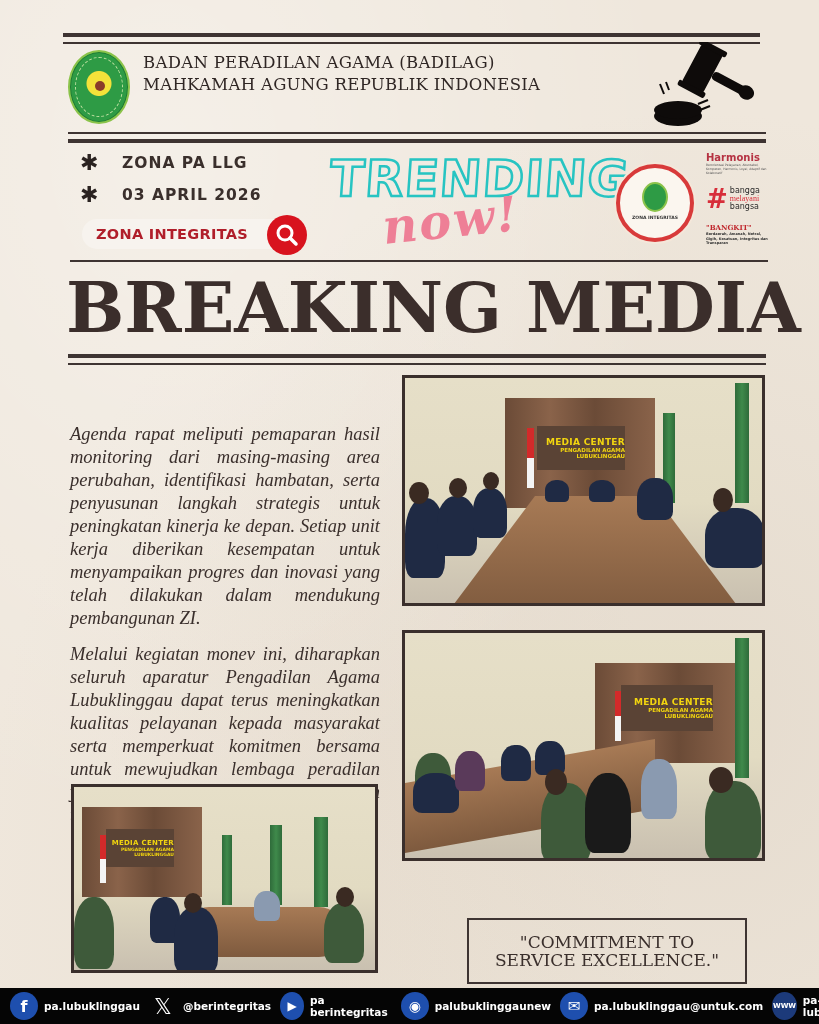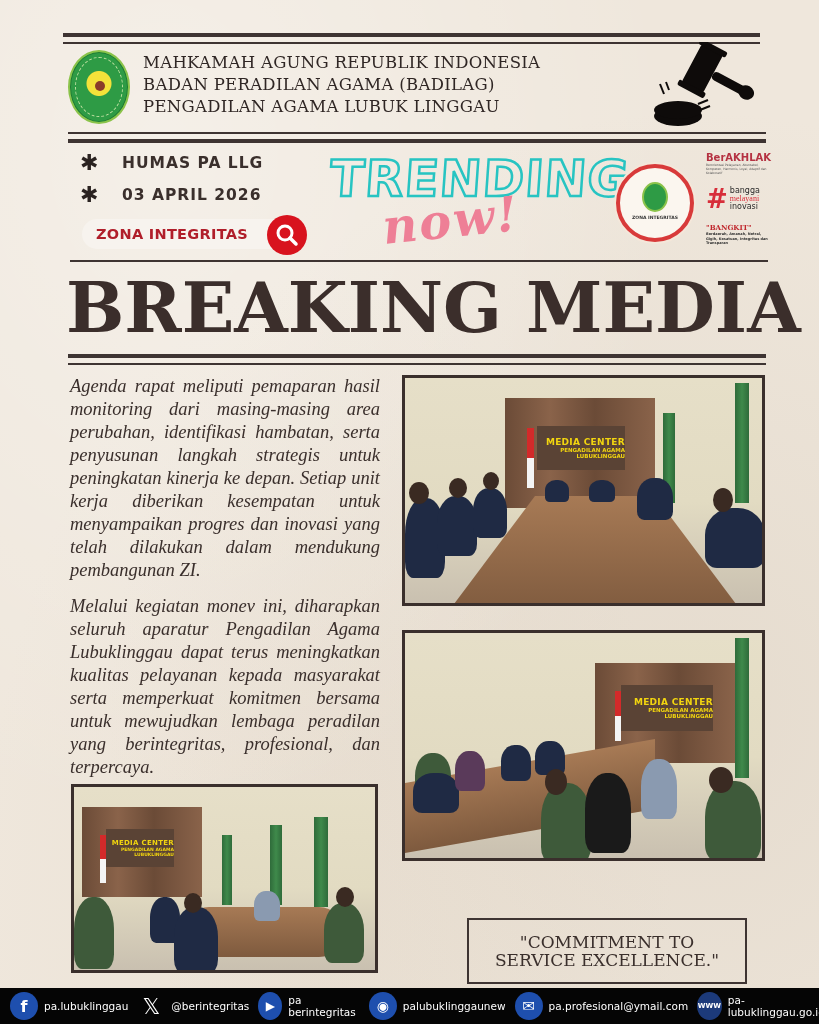--- a/index.html
+++ b/index.html
@@ -52,21 +52,21 @@
   .bangga .hash { font-family:"DejaVu Sans",sans-serif; font-weight:bold; font-size:26px; color:#d72e3a; line-height:22px; }
   .bangga .words { font-family:"DejaVu Sans",sans-serif; font-size:8px; line-height:8px; color:#2a2a2a; margin-left:2px; }
   .bangga .words .red { color:#d72e3a;font-family:Liberation Serif, serif; }
   .bangkit { margin-top: 12px; font-family:"DejaVu Serif",serif; font-weight:bold; font-size:7px; color:#c0272d; }
   .bangkit-sub { font-family:"DejaVu Sans",sans-serif; font-size:3.5px; color:#333; line-height:4.5px; font-weight:bold; }
 
   
   .breaking { left: 66px; top: 268px; width: 702px; text-align: center; font-family: "DejaVu Serif", serif; font-weight: bold; font-size: 69px; letter-spacing: 0px; color: #3b2e2b; line-height: 80px; transform: scaleX(1.0); white-space: nowrap; }
 
   
-  .para { left: 70px; width: 310px; font-family: "Liberation Serif", serif; font-style: italic; font-size: 18.5px; line-height: 23px; text-align: justify; color: #3a2f2c; }
+  .para { left: 70px; width: 310px; font-family: "Liberation Serif", serif; font-style: italic; font-size: 18.5px; line-height: 23px; text-align: justify; color: #3a2f2c; margin-top: 48px; }
 
   
   .photo { position: absolute; border: 3px solid #3a2f2c; overflow: hidden; background: #ddd; }
   .photo .wall { position:absolute; inset:0; background: linear-gradient(180deg, #e6dfc8 0%, #e2dbc2 55%, #c9c0b0 100%); }
   .photo .panel { position:absolute; background: linear-gradient(90deg, #6b4b37, #8a634a 30%, #6b4b37 60%, #8a634a); }
   .photo .sign { position:absolute; background:#5a4335; display:flex; flex-direction:column; align-items:flex-end; justify-content:center; }
   .photo .sign .s1 { font-family:"DejaVu Sans",sans-serif; font-weight:bold; color:#f2d50f; letter-spacing:0.3px; }
   .photo .sign .s2 { font-family:"DejaVu Sans",sans-serif; font-weight:bold; color:#f2d50f; }
   .photo .table { position:absolute; background: linear-gradient(180deg, #a77a55, #7e5a3e); }
   .photo .person { position:absolute; border-radius: 45% 45% 20% 20%; background:#1f2a44; }
@@ -76,37 +76,36 @@
 
   
   .quote { left: 467px; top: 918px; width: 280px; height: 66px; border: 2px solid #3e3432; display: flex; align-items: center; justify-content: center; text-align: center; font-family: "DejaVu Serif", serif; font-size: 17px; line-height: 18px; color: #3a2f2c; }
 
   
   .footer { left: 0; top: 988px; width: 819px; height: 36px; background: #050505; display: flex; align-items: center; padding-left: 10px; gap: 0; }
   .f-item { display: flex; align-items: center; margin-right: 9px; }
   .f-icon { width: 28px; height: 28px; border-radius: 50%; background: #1e4fae; display: flex; align-items: center; justify-content: center; color: #fff; font-family: "DejaVu Sans", sans-serif; font-weight: bold; font-size: 16px; margin-right: 6px; }
   .f-icon.x { background: transparent; font-size: 22px; font-weight: normal; }
   .f-icon.www { background: #1c3a7a; font-size: 7px; }
-  .f-text { font-family: "DejaVu Sans", sans-serif; font-size: 10.5px; color: #fff; letter-spacing: 0px; font-weight: normal; }
+  .f-text { font-family: "DejaVu Sans", sans-serif; font-size: 10.5px; color: #fff; letter-spacing: 0px; font-weight: bold; }
 </style>
 </head>
 <body>
 
 <div class="rule" style="left:63px;top:33px;width:697px;height:4px;"></div>
 <div class="rule" style="left:63px;top:42px;width:697px;height:2px;"></div>
 
 <div class="abs logo-ma">
   <div class="ring"></div>
     <div class="dot"></div>
 </div>
 
 <div class="abs header-lines">
+  <div>BADAN PERADILAN AGAMA (BADILAG)</div>
   <div>MAHKAMAH AGUNG REPUBLIK INDONESIA</div>
-  <div>BADAN PERADILAN AGAMA (BADILAG)</div>
-  <div>PENGADILAN AGAMA LUBUK LINGGAU</div>
 </div>
 
 <svg class="abs gavel" viewBox="0 0 104 92">
   <g fill="#0e0b0a">
     <ellipse cx="26" cy="74" rx="24" ry="10"></ellipse>
     <ellipse cx="26" cy="68" rx="24" ry="9"></ellipse>
     <g transform="rotate(28 50 40)">
       <rect x="32" y="6" width="24" height="44" rx="3"></rect>
       <rect x="29" y="2" width="30" height="6" rx="2"></rect>
       <rect x="29" y="48" width="30" height="6" rx="2"></rect>
@@ -120,21 +119,21 @@
     <line x1="46" y1="62" x2="56" y2="58"></line>
       <line x1="48" y1="68" x2="58" y2="64"></line>
   </g>
 </svg>
 
 <div class="rule" style="left:68px;top:132px;width:698px;height:2px;"></div>
 <div class="rule" style="left:68px;top:139px;width:698px;height:4px;"></div>
 
 <div class="abs meta-row" style="top:150px;">
   <span class="star">✱</span>
-  <span>HUMAS PA LLG</span>
+  <span>ZONA PA LLG</span>
 </div>
 <div class="abs meta-row" style="top:182px;">
   <span class="star">✱</span>
   <span>03 APRIL 2026</span>
 </div>
 
 <div class="abs zona">
   <div class="pill">ZONA INTEGRITAS</div>
   <div class="btn">
     <svg width="24" height="24" viewBox="0 0 24 24">
@@ -148,28 +147,28 @@
   <div class="t1">TRENDING</div>
   <div class="t2">now!</div>
 </div>
 
 <div class="abs zi-badge">
   <div class="inner"></div>
   <div class="txt">ZONA INTEGRITAS</div>
 </div>
 
 <div class="abs side-badges">
-  <div class="berakhlak">BerAKHLAK</div>
+  <div class="berakhlak">Harmonis</div>
   <div class="berakhlak-sub">Berorientasi Pelayanan, Akuntabel, Kompeten, Harmonis, Loyal, Adaptif dan Kolaboratif</div>
   <div class="bangga">
     <span class="hash">#</span>
     <div class="words">
       <div>bangga</div>
       <div class="red">melayani</div>
-      <div>inovasi</div>
+      <div>bangsa</div>
     </div>
   </div>
   <div class="bangkit">"BANGKIT"</div>
   <div class="bangkit-sub">Berdaerah, Amanah, Netral, Gigih, Kesatuan, Integritas dan Transparan</div>
 </div>
 
 <div class="rule" style="left:70px;top:260px;width:698px;height:2px;"></div>
 
 <div class="abs breaking">BREAKING MEDIA</div>
 
@@ -269,19 +268,19 @@
   <div class="f-item">
     <span class="f-icon" style="font-size:12px;">▶</span>
     <span class="f-text">pa berintegritas</span>
   </div>
   <div class="f-item">
     <span class="f-icon" style="font-size:14px;">◉</span>
     <span class="f-text">palubuklinggaunew</span>
   </div>
   <div class="f-item">
     <span class="f-icon" style="font-size:15px;">✉</span>
-    <span class="f-text">pa.profesional@ymail.com</span>
+    <span class="f-text">pa.lubuklinggau@untuk.com</span>
   </div>
   <div class="f-item">
     <span class="f-icon www">WWW</span>
     <span class="f-text">pa-lubuklinggau.go.id</span>
   </div>
 </div>
 
 </body></html>

